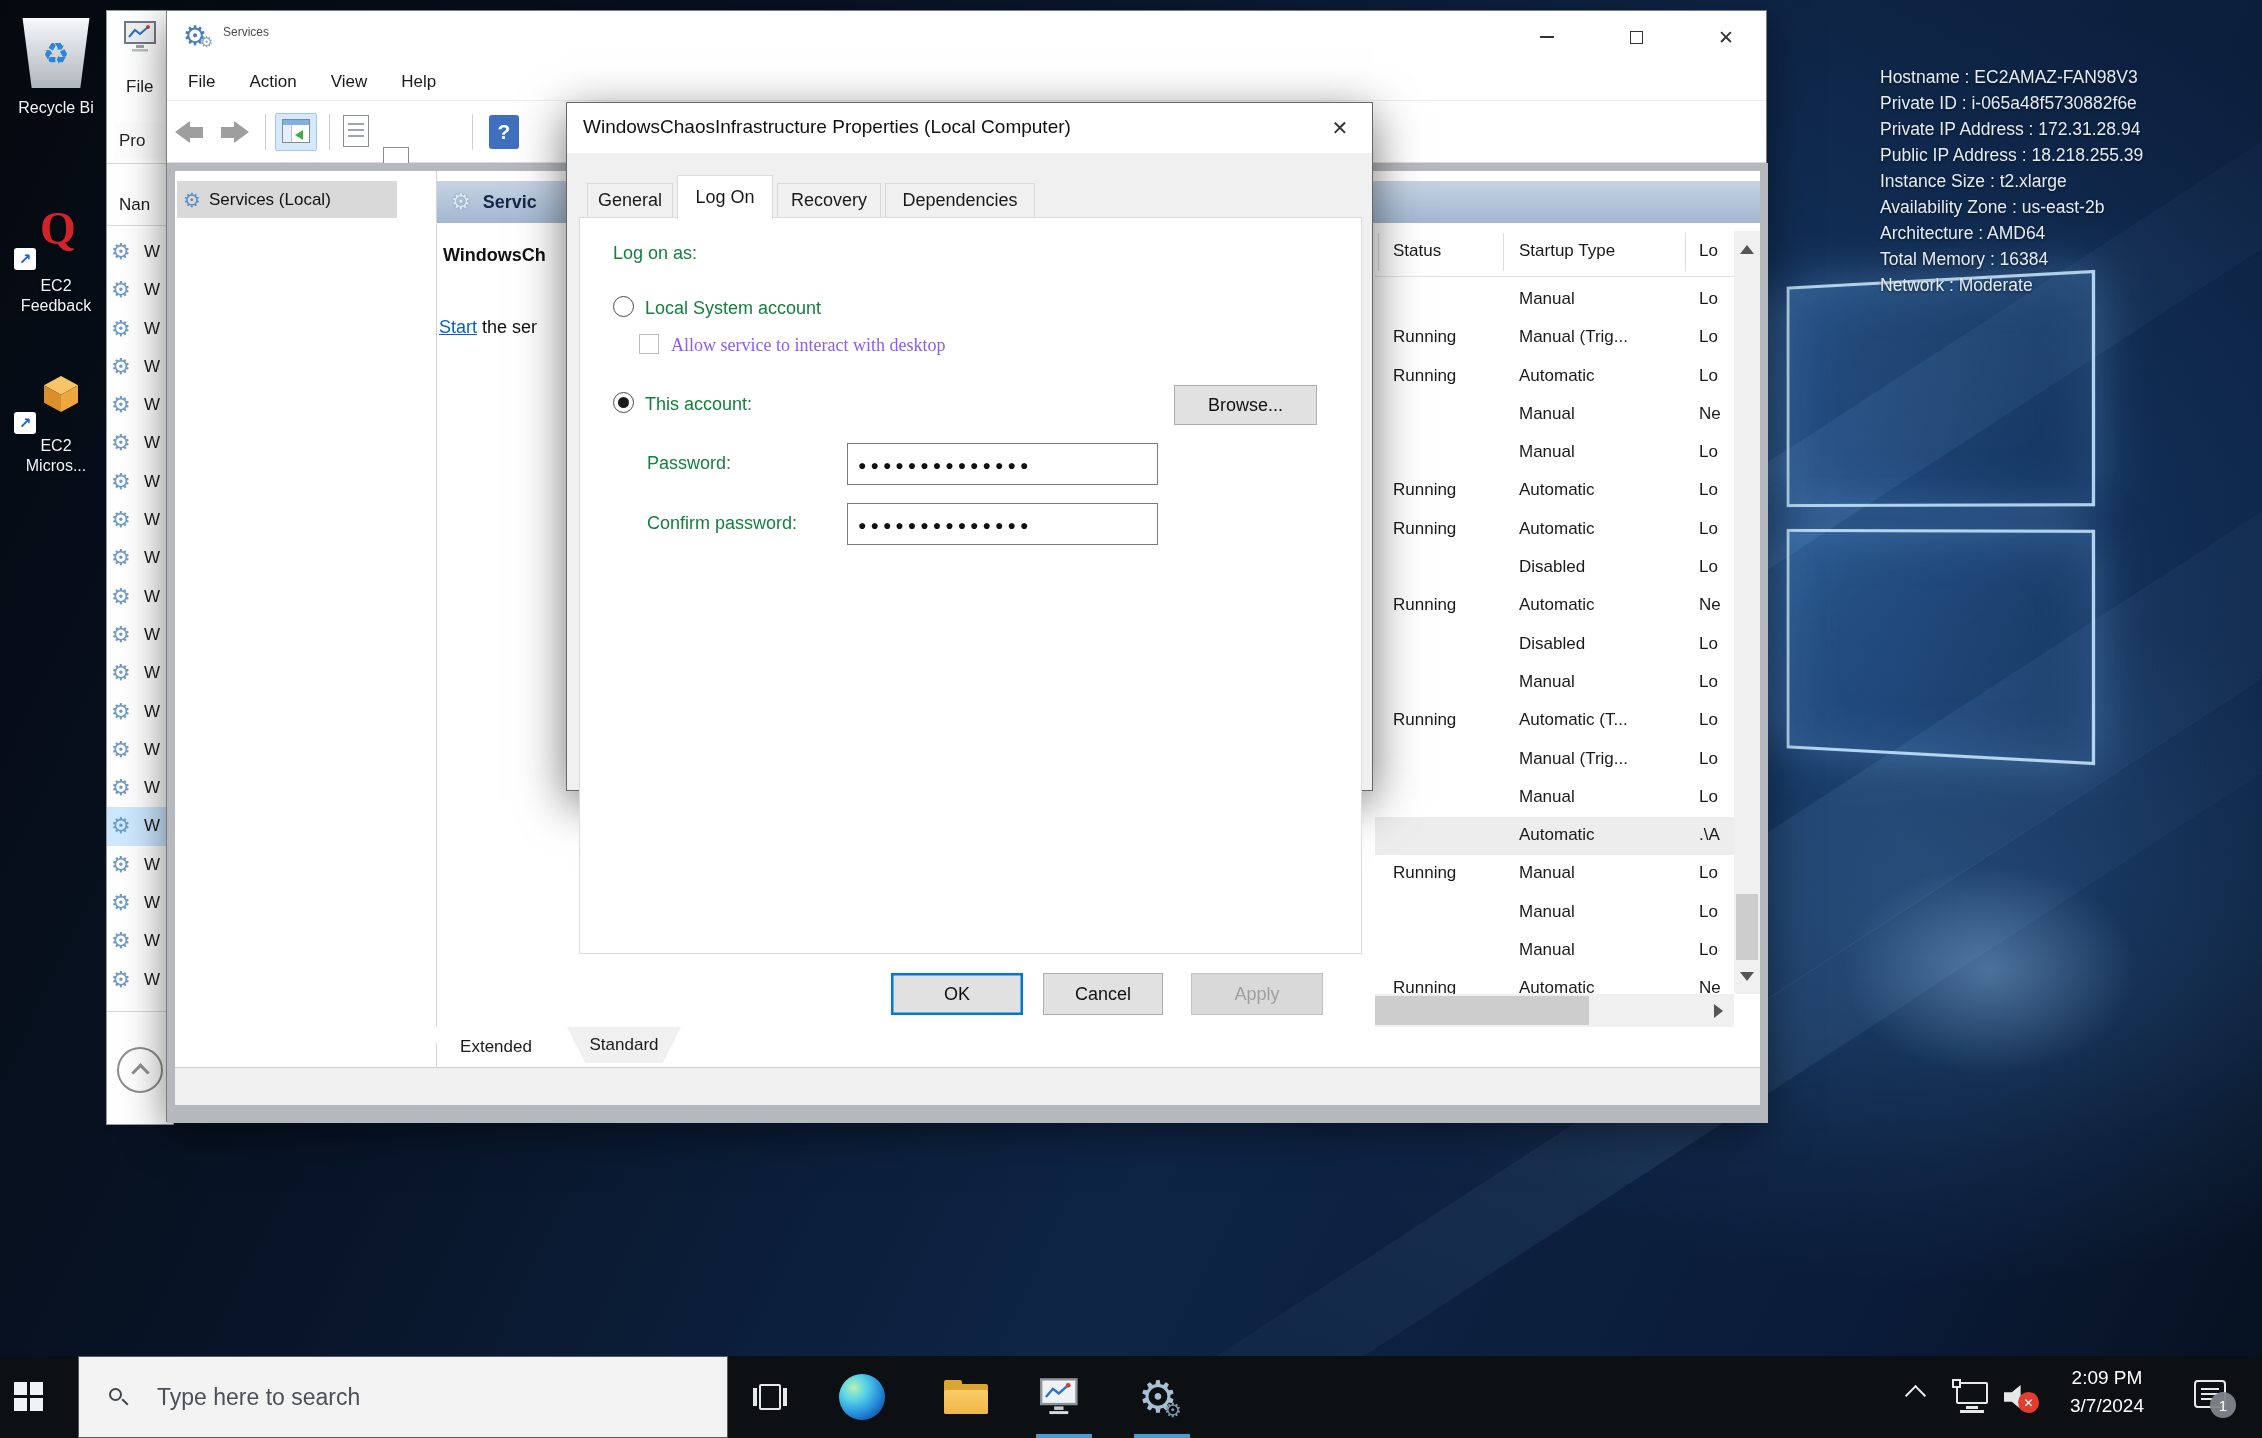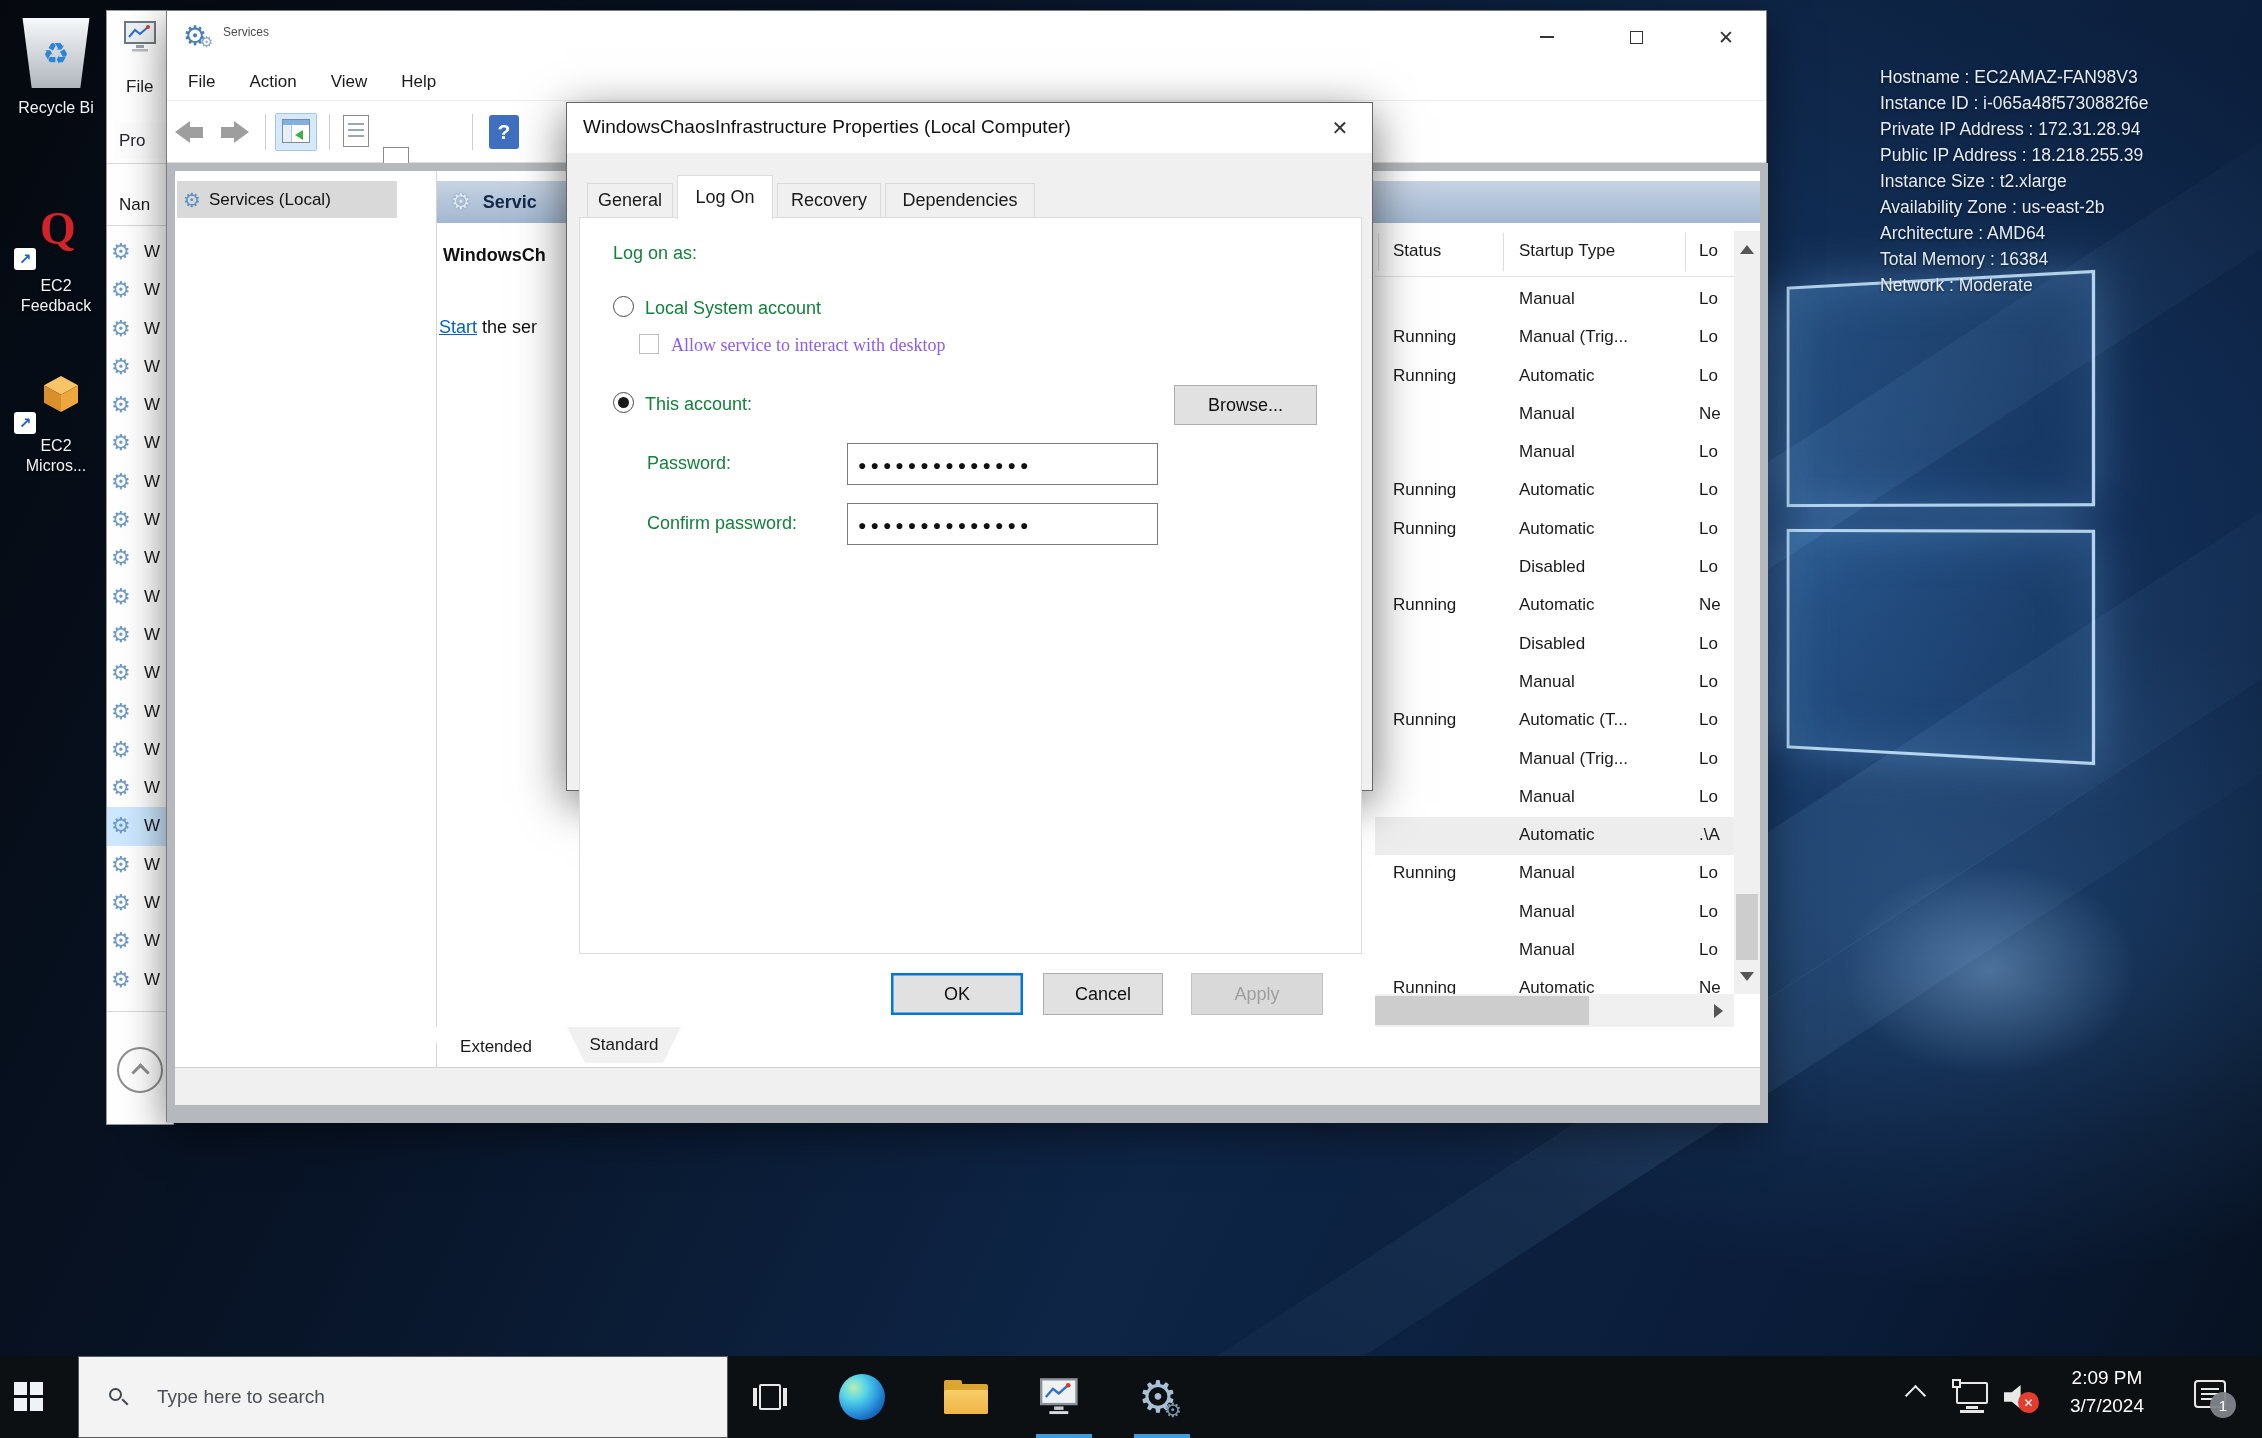--- a/index.html
+++ b/index.html
@@ -149,21 +149,21 @@
   #btn-apply{background:#d9d9d9;border-color:#c3c3c3;color:#9f9f9f;}
 
   
   #taskbar{left:0;top:1356px;width:2262px;height:82px;background:#0d1013;z-index:5;}
   #start-btn{position:absolute;left:14px;top:26px;width:30px;height:30px;display:grid;grid-template-columns:13px 13px;grid-template-rows:13px 13px;gap:3px;}
   #start-btn i{background:#eef3f8;}
   #search-box{position:absolute;left:78px;top:0;width:650px;height:82px;background:#f3f3f3;border:1px solid #5a5a5a;display:flex;align-items:center;}
   #search-mag{position:relative;width:18px;height:18px;margin-left:30px;}
   #search-mag .lens{position:absolute;left:0;top:0;width:13px;height:13px;border:2px solid #42474c;border-radius:50%;}
   #search-mag .handle{position:absolute;left:12px;top:13px;width:8px;height:2px;background:#42474c;transform:rotate(45deg);}
-  #search-input{flex:1;margin-left:28px;border:none;outline:none;background:transparent;font-size:19px;color:#3b3f44;}
+  #search-input{flex:1;margin-left:28px;border:none;outline:none;background:transparent;font-size:23px;color:#3b3f44;}
   #search-input::placeholder{color:#4c5157;opacity:1;}
   .tb-icon{position:absolute;top:0;width:60px;height:82px;display:flex;align-items:center;justify-content:center;}
   #taskview-icon .frame{position:relative;width:34px;height:26px;}
   #taskview-icon .mid{position:absolute;left:6px;top:0;width:22px;height:26px;border:2px solid #e8e8e8;border-radius:2px;}
   #taskview-icon .sl{position:absolute;left:0;top:4px;width:4px;height:18px;background:#e8e8e8;}
   #taskview-icon .sr{position:absolute;right:0;top:4px;width:4px;height:18px;background:#e8e8e8;}
   #edge-icon .ball{width:46px;height:46px;border-radius:50%;
     background:radial-gradient(circle at 32% 30%,#b8efb4 0%,#56d4e8 28%,#2b97de 55%,#1256ae 82%,#0a3e8e 100%);}
   .folder{position:relative;width:44px;height:34px;}
   .folder .tab{position:absolute;left:0;top:0;width:18px;height:8px;background:#dba62f;border-radius:2px 2px 0 0;}
@@ -228,21 +228,21 @@
   </div>
   <div class="sc-badge" style="left:14px;top:412px;">↗</div>
   <div class="abs dt-label" style="left:0;top:436px;width:112px;">
     <div>EC2</div>
     <div>Micros...</div>
   </div>
 
   <div class="abs" id="instance-info">
 
   <div class="info-line">Hostname : EC2AMAZ-FAN98V3</div>
-      <div class="info-line">Instance ID : i-065a48f5730882f6e</div>
+      <div class="info-line">Private ID : i-065a48f5730882f6e</div>
       <div class="info-line">Private IP Address : 172.31.28.94</div>
       <div class="info-line">Public IP Address : 18.218.255.39</div>
       <div class="info-line">Instance Size : t2.xlarge</div>
       <div class="info-line">Availability Zone : us-east-2b</div>
       <div class="info-line">Architecture : AMD64</div>
       <div class="info-line">Total Memory : 16384</div>
       <div class="info-line">Network : Moderate</div>
     </div>
 
   <div class="abs" id="bg-window">

